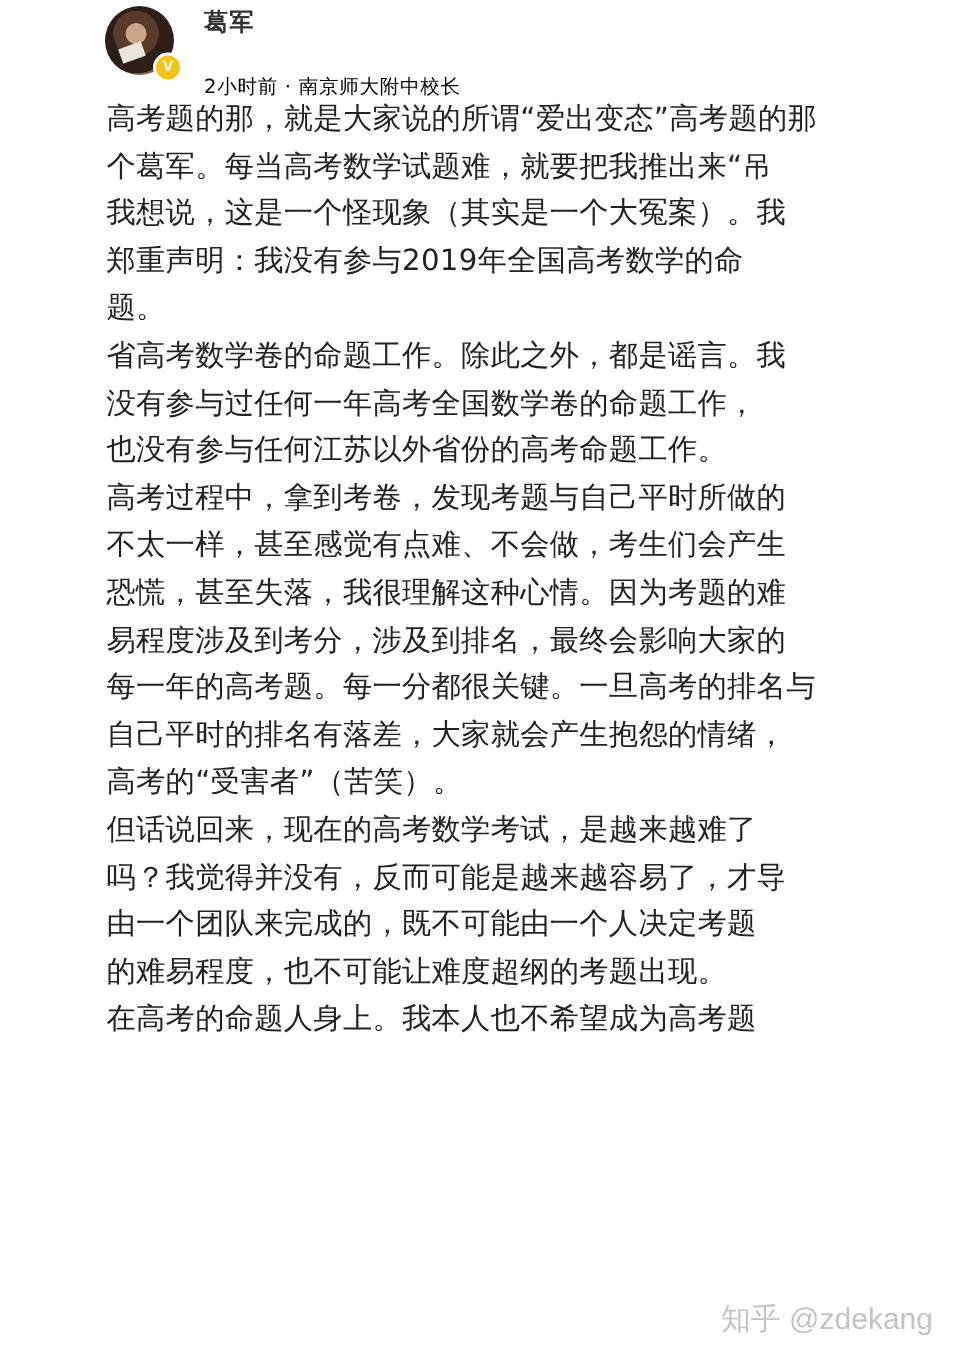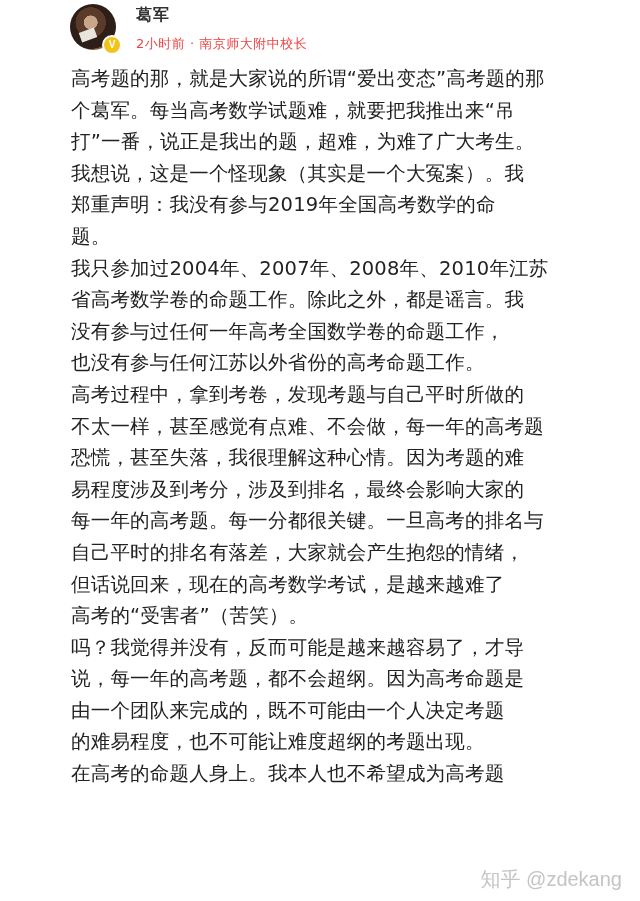--- a/index.html
+++ b/index.html
@@ -7,21 +7,21 @@
            font-family: "DejaVu Sans", "Liberation Sans", sans-serif; color: #1f1f1f; }
     .header { position: absolute; left: 70px; top: 4px; height: 50px; width: 560px; }
     .avatar { position: absolute; left: 0; top: 0; width: 46px; height: 46px; border-radius: 50%;
               background: radial-gradient(circle at 45% 40%, #c9a58a 0 18%, #5a3b2a 19% 40%, #2d1f18 41% 70%, #7a5a40 71%);
               overflow: visible; }
     .avatar .paper { position: absolute; left: 10px; top: 26px; width: 16px; height: 10px; background: #e9e4dc; transform: rotate(-20deg); }
     .vbadge { position: absolute; left: 32px; top: 31px; width: 16px; height: 16px; border-radius: 50%;
               background: #f2c318; border: 2px solid #fff; color: #fff; font-size: 10px; font-weight: bold;
               text-align: center; line-height: 16px; font-family: "Liberation Sans", sans-serif; }
     .name { position: absolute; left: 66px; top: 1px; font-size: 16px; font-weight: bold; color: #333; letter-spacing: 1px; font-family: Liberation Serif, serif; }
-    .meta { position: absolute; left: 66px; top: 31px; font-size: 13px; color: #ef4444; letter-spacing: 0.5px; }
+    .meta { position: absolute; left: 66px; top: 45px; font-size: 13px; color: #000000; letter-spacing: 0.5px; }
     .body { position: absolute; left: 71px; top: 63px; width: 560px; }
     .line { font-size: 19.5px; line-height: 31.6px; height: 31.6px; white-space: nowrap; color: #222;
             letter-spacing: 0.2px; }
     .watermark { position: absolute; right: 18px; top: 866px; font-size: 20px; color: #c4c4c4;
                  font-family: "Liberation Sans", sans-serif; }
   </style>
 </head>
 <body>
 
 <div class="header">
@@ -29,37 +29,34 @@
     <div class="paper"></div>
     <div class="vbadge">V</div>
   </div>
   <div class="name">葛军</div>
   <div class="meta">2小时前 · 南京师大附中校长</div>
 </div>
 
 <div class="body">
   <div class="line">高考题的那，就是大家说的所谓“爱出变态”高考题的那</div>
   <div class="line">个葛军。每当高考数学试题难，就要把我推出来“吊</div>
-  <div class="line">打”一番，说正是我出的题，超难，为难了广大考生。</div>
   <div class="line">我想说，这是一个怪现象（其实是一个大冤案）。我</div>
   <div class="line">郑重声明：我没有参与2019年全国高考数学的命</div>
   <div class="line">题。</div>
-  <div class="line">我只参加过2004年、2007年、2008年、2010年江苏</div>
   <div class="line">省高考数学卷的命题工作。除此之外，都是谣言。我</div>
   <div class="line">没有参与过任何一年高考全国数学卷的命题工作，</div>
   <div class="line">也没有参与任何江苏以外省份的高考命题工作。</div>
   <div class="line">高考过程中，拿到考卷，发现考题与自己平时所做的</div>
-  <div class="line">不太一样，甚至感觉有点难、不会做，每一年的高考题</div>
+  <div class="line">不太一样，甚至感觉有点难、不会做，考生们会产生</div>
   <div class="line">恐慌，甚至失落，我很理解这种心情。因为考题的难</div>
   <div class="line">易程度涉及到考分，涉及到排名，最终会影响大家的</div>
   <div class="line">每一年的高考题。每一分都很关键。一旦高考的排名与</div>
   <div class="line">自己平时的排名有落差，大家就会产生抱怨的情绪，</div>
+  <div class="line">高考的“受害者”（苦笑）。</div>
   <div class="line">但话说回来，现在的高考数学考试，是越来越难了</div>
-  <div class="line">高考的“受害者”（苦笑）。</div>
   <div class="line">吗？我觉得并没有，反而可能是越来越容易了，才导</div>
-  <div class="line">说，每一年的高考题，都不会超纲。因为高考命题是</div>
   <div class="line">由一个团队来完成的，既不可能由一个人决定考题</div>
   <div class="line">的难易程度，也不可能让难度超纲的考题出现。</div>
   <div class="line">在高考的命题人身上。我本人也不希望成为高考题</div>
 
 </div>
 
 <div class="watermark">知乎 @zdekang</div>
 
 </body></html>

